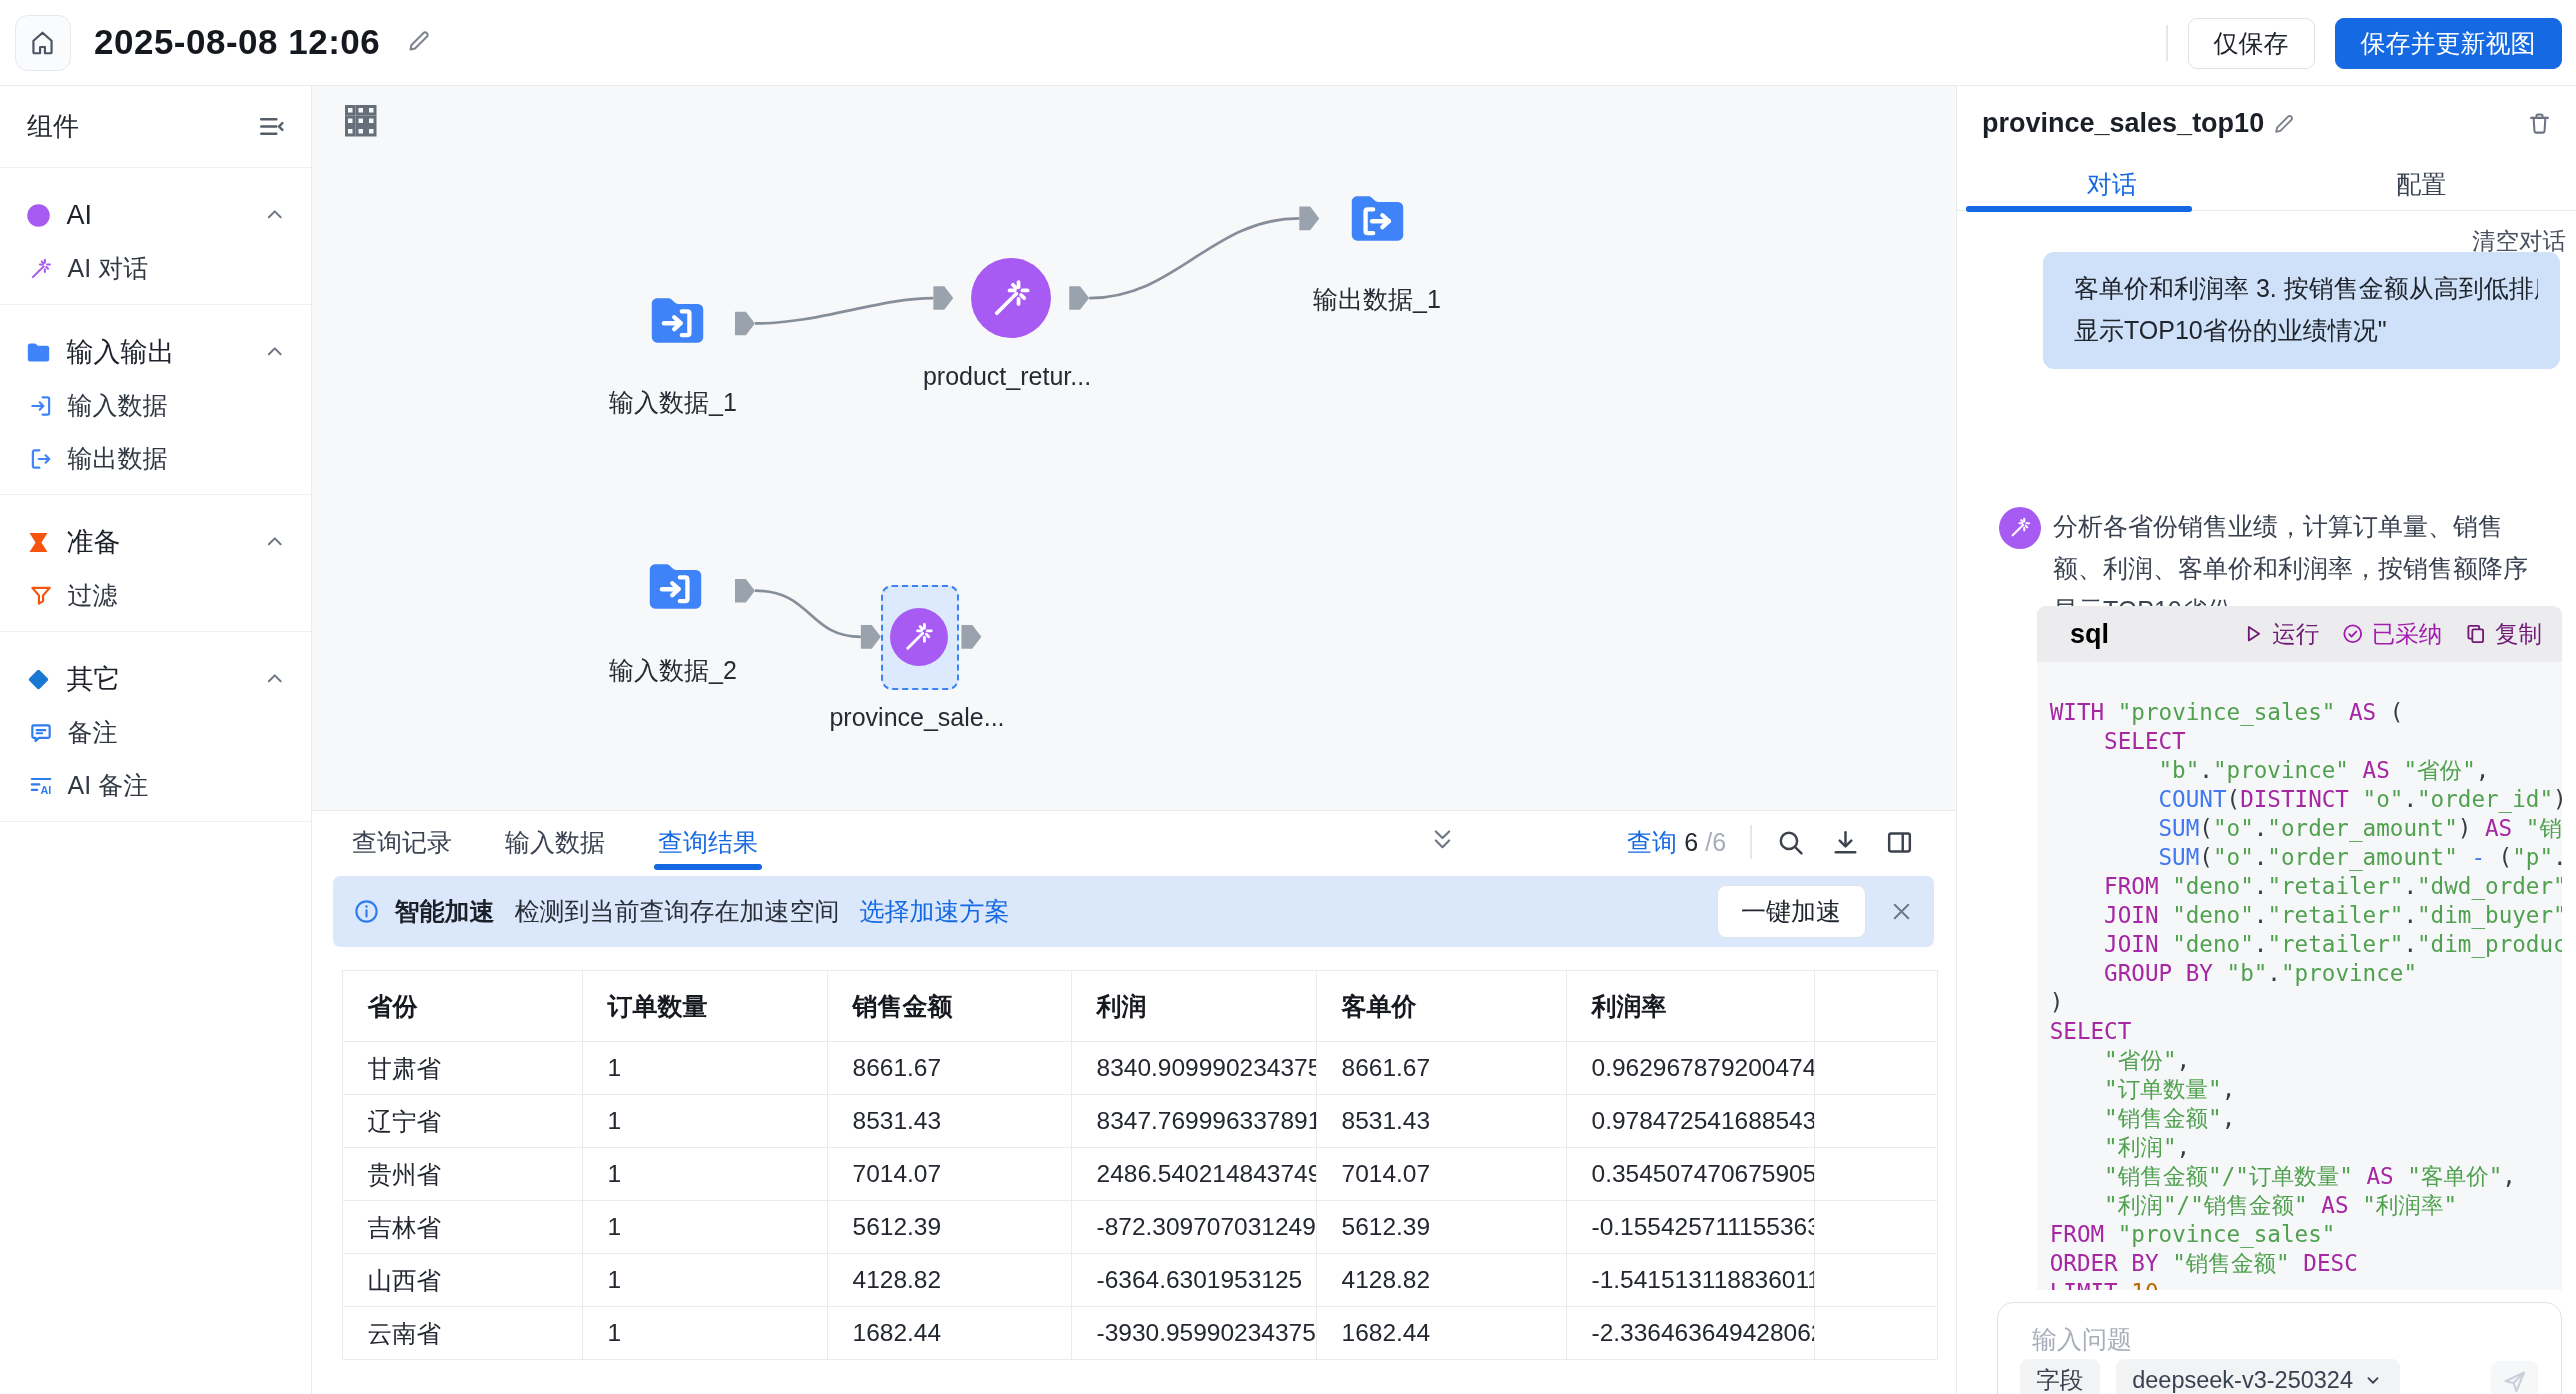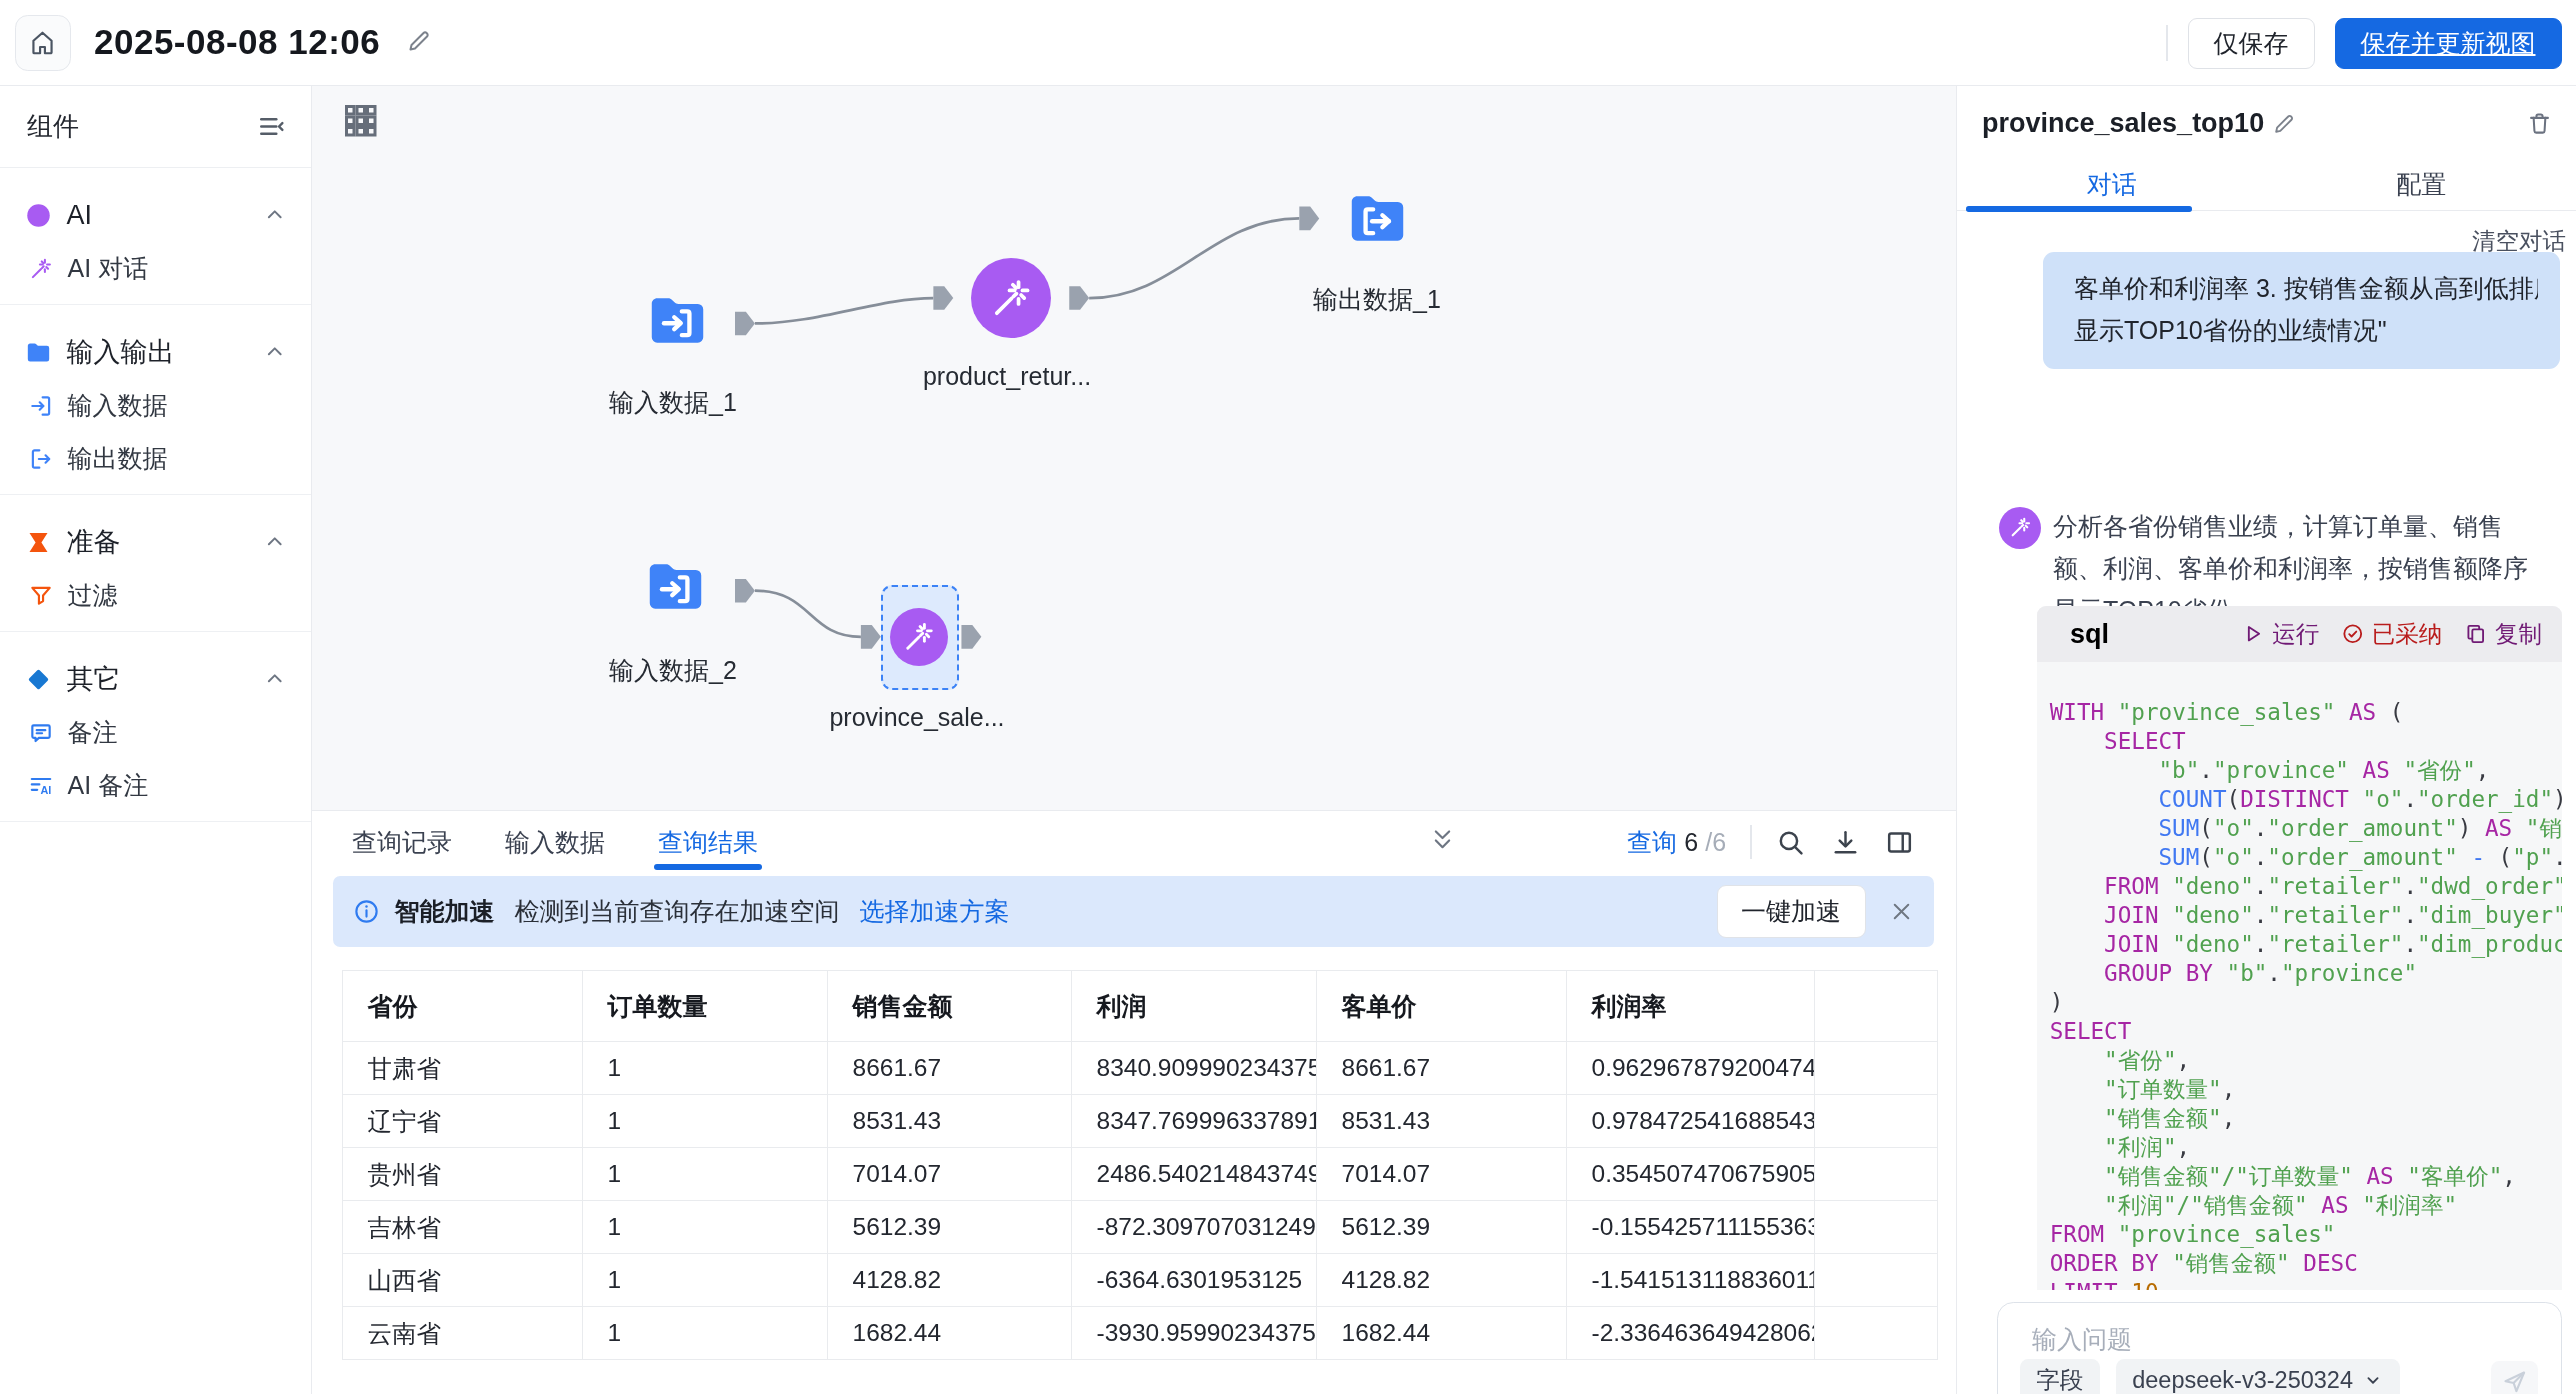--- a/index.html
+++ b/index.html
@@ -17,21 +17,21 @@
               border:1.8px solid #e5e8ed; background:#fafbfc; display:flex; align-items:center; justify-content:center;
               color:#4b5563; cursor:pointer; }
   .home-btn .icon { width:29px; height:29px; }
   .page-title { position:absolute; left:94px; top:22px; font-size:35px; font-weight:700; color:#15181e; letter-spacing:0.5px; }
   .title-edit { position:absolute; left:406px; top:27px; width:27px; height:27px; color:#7c828c; cursor:pointer; }
   .topbar-right { position:absolute; right:14.5px; top:0; height:86px; display:flex; align-items:center; gap:20px; }
   .tb-divider { width:1.8px; height:36px; background:#e4e7ec; }
   .btn { display:flex; align-items:center; justify-content:center; height:51px; padding:0 25px;
          border-radius:9px; font-size:25px; cursor:pointer; white-space:nowrap; }
   .btn-secondary { background:#fff; border:1.8px solid #dfe2e7; color:#20242c; }
-  .btn-primary { background:#1569e2; border:1.8px solid #1569e2; color:#fff;text-decoration:underline; }
+  .btn-primary { background:#1569e2; border:1.8px solid #1569e2; color:#fff; }
 
   
   .sidebar { position:absolute; left:0; top:86px; width:312px; height:1309px; background:#fff; border-right:1.8px solid #e9ebef; }
   .sb-header { height:82px; display:flex; align-items:center; justify-content:space-between;
                padding:0 25px 0 27px; border-bottom:1.8px solid #edeff2;gap:40px; }
   .sb-header-label { font-size:26px; color:#23272f; }
   .sb-collapse { width:29px; height:29px; color:#555d68; cursor:pointer; }
   .sb-section { padding:20px 0 9px 0; border-bottom:1.8px solid #eef0f3; }
   .sb-sec-head { display:flex; align-items:center; height:54px; padding:0 25px 0 25px; cursor:pointer; }
   .sb-sec-icon { width:27px; height:27px; margin-right:14.5px; }
@@ -110,21 +110,21 @@
   .ai-avatar { position:absolute; left:0; top:1.8px; width:42px; height:42px; border-radius:50%; background:#a85bf2;
                display:flex; align-items:center; justify-content:center; }
   .ai-avatar .icon { width:25px; height:25px; }
   .ai-text { margin-left:54px; font-size:25px; line-height:42px; color:#3a4150; }
 
   .sql-card { position:absolute; left:80px; top:394px; width:525px; height:748px; border-radius:9px; overflow:hidden; background:#f6f7f8; }
   .sql-head { height:56px; background:#ececef; display:flex; align-items:center; padding:0 20px 0 33px; }
   .sql-lang { font-size:27px; font-weight:600; color:#000000; flex:1; }
   .sql-action { display:flex; align-items:center; gap:7.2px; font-size:23.5px; color:#701a75; margin-left:22px; cursor:pointer; }
   .sql-action .icon { width:23.5px; height:23.5px; }
-  .sql-adopted { color:#b91c1c; cursor:default;align-items:center; }
+  .sql-adopted { color:#a21caf; cursor:default;align-items:center; }
   .sql-code { padding:36px 0 0 12.7px; font-family:"DejaVu Sans Mono",monospace; font-size:22.6px; line-height:29px;
               white-space:pre; overflow:hidden; width:525px; }
   .tk-k { color:#a626a4; } .tk-s { color:#50a14f; } .tk-f { color:#4078f2; }
   .tk-n { color:#b76b01; } .tk-p { color:#383a42; } .tk-o { color:#4078f2; } .tk-g { color:#50a14f; }
 
   .ask-card { position:absolute; left:40px; top:1216px; width:565px; height:145px; background:#fff;
               border:1.8px solid #dde2e9; border-radius:16.3px; }
   .ask-placeholder { position:absolute; left:34px; top:20px; font-size:25px; color:#a7aeba; }
   .ask-chips { position:absolute; left:22px; top:56px; display:flex; gap:16.3px; align-items:center; }
   .chip { height:42px; background:#f1f3f5; border-radius:8.2px; display:flex; align-items:center; padding:0 16.3px;

